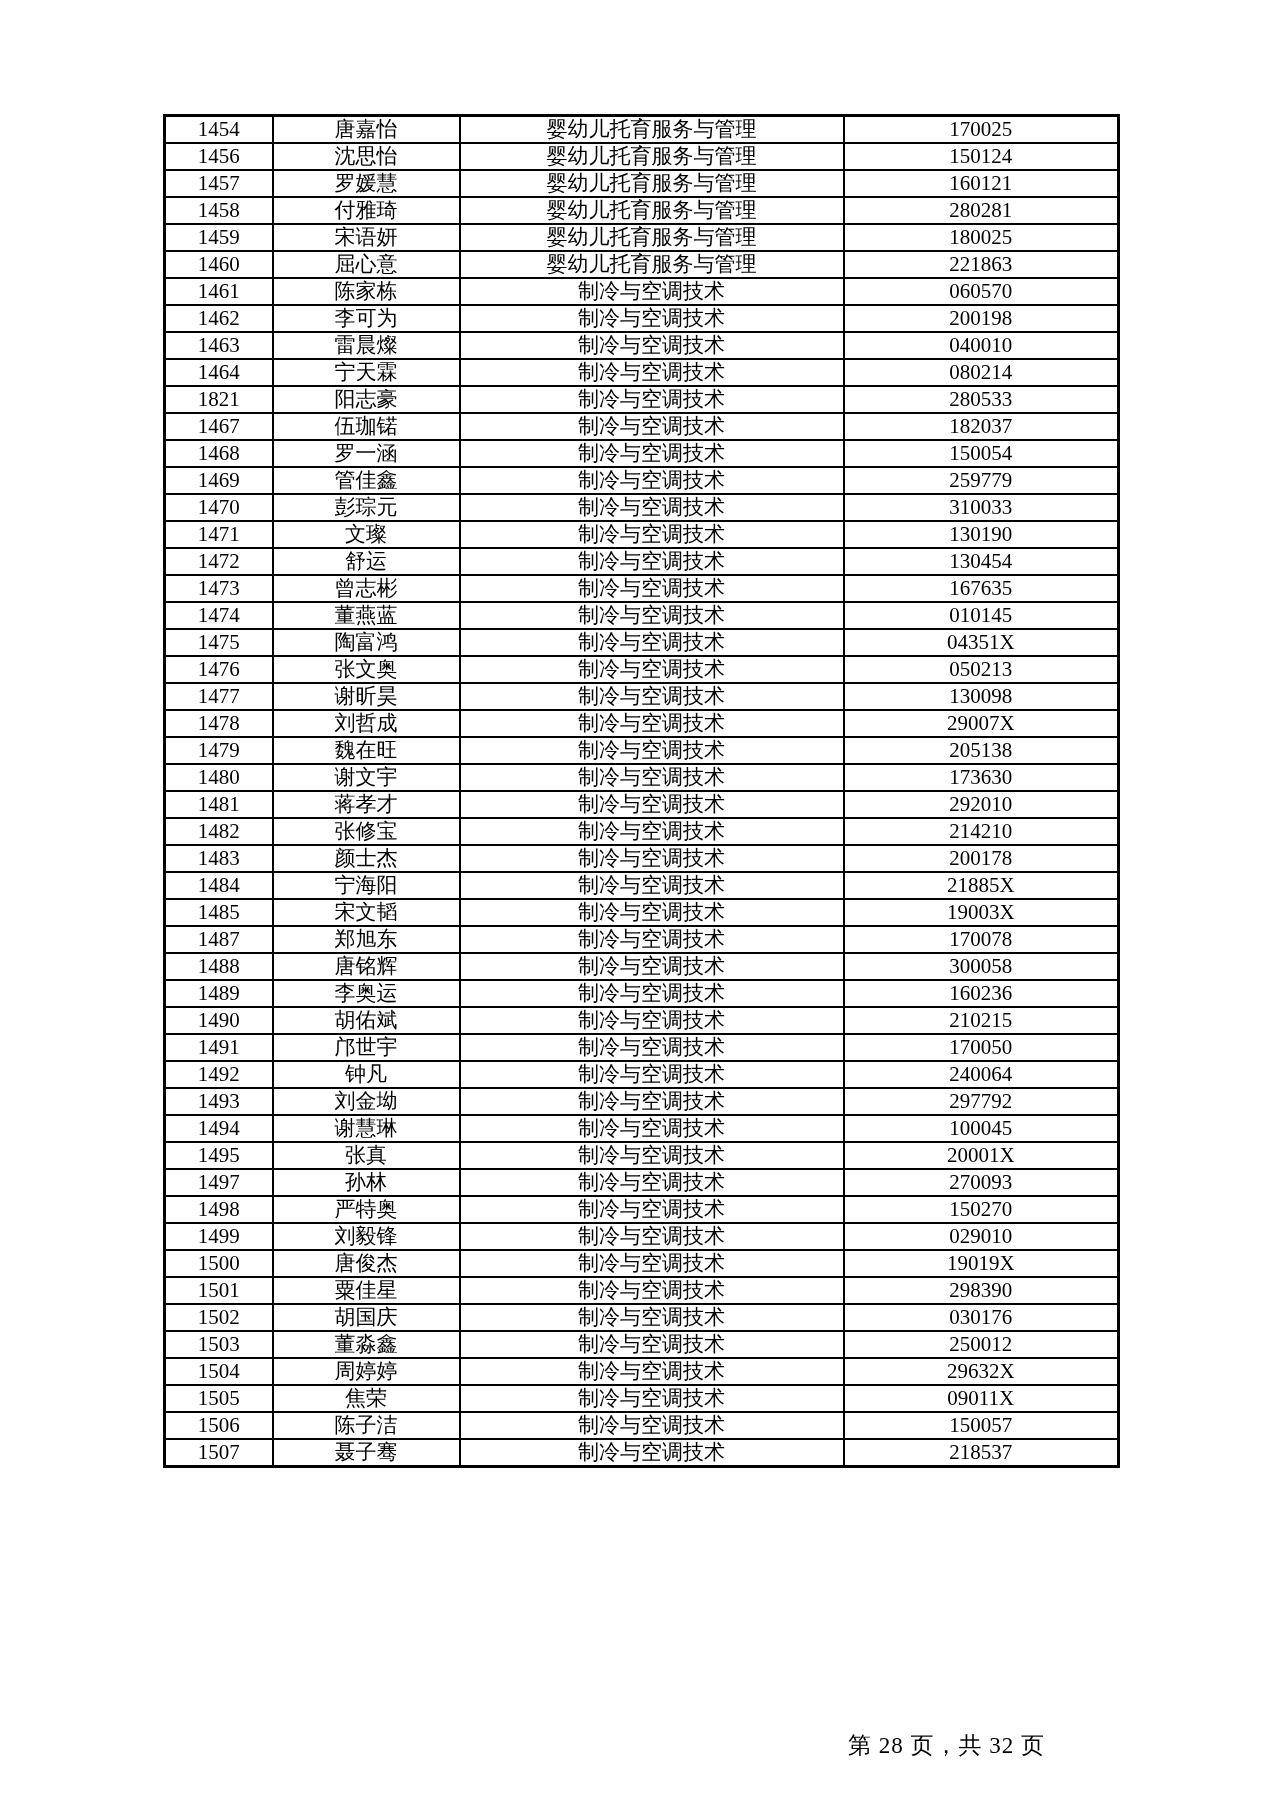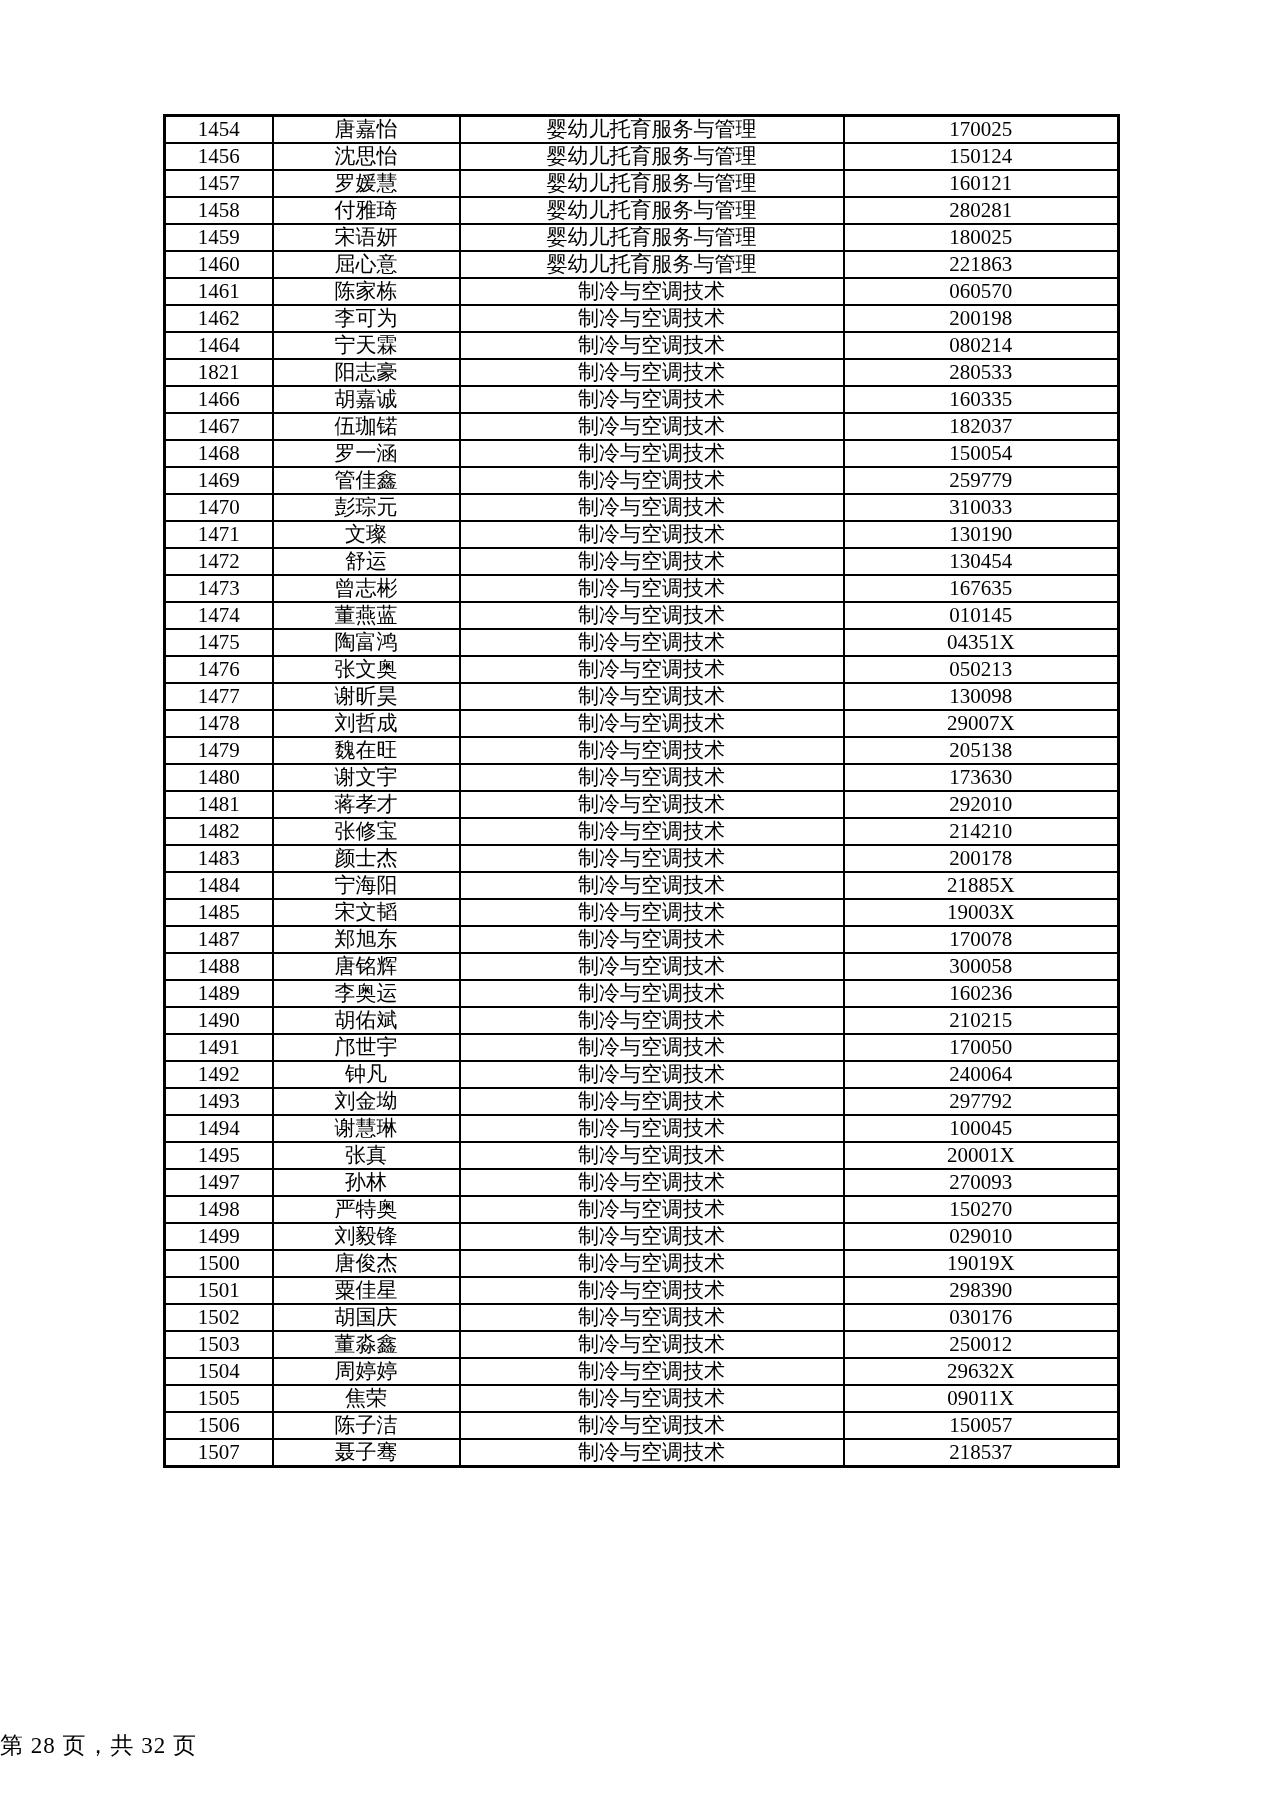--- a/index.html
+++ b/index.html
@@ -39,21 +39,21 @@
   }
   .col-serial { width: 108px; }
   .col-name   { width: 187px; }
   .col-major  { width: 384px; }
   .col-code   { width: 275px; }
   .page-footer {
     position: absolute;
     left: 0;
     top: 1730px;
     width: 1045px;
-    text-align: left;
+    text-align: right;
     font-size: 23px;
     letter-spacing: 1px;
   }
 </style>
 </head>
 <body>
 
 <table class="roster-table">
   <colgroup>
     <col class="col-serial">
@@ -104,36 +104,36 @@
     <td>制冷与空调技术</td>
     <td>060570</td>
   </tr>
       <tr>
     <td>1462</td>
     <td>李可为</td>
     <td>制冷与空调技术</td>
     <td>200198</td>
   </tr>
       <tr>
+    <td>1463</td>
+    <td>雷晨燦</td>
+    <td>制冷与空调技术</td>
+    <td>040010</td>
+  </tr>
+      <tr>
     <td>1464</td>
     <td>宁天霖</td>
     <td>制冷与空调技术</td>
     <td>080214</td>
   </tr>
       <tr>
     <td>1821</td>
     <td>阳志豪</td>
     <td>制冷与空调技术</td>
     <td>280533</td>
-  </tr>
-      <tr>
-    <td>1466</td>
-    <td>胡嘉诚</td>
-    <td>制冷与空调技术</td>
-    <td>160335</td>
   </tr>
       <tr>
     <td>1467</td>
     <td>伍珈锘</td>
     <td>制冷与空调技术</td>
     <td>182037</td>
   </tr>
       <tr>
     <td>1468</td>
     <td>罗一涵</td>

